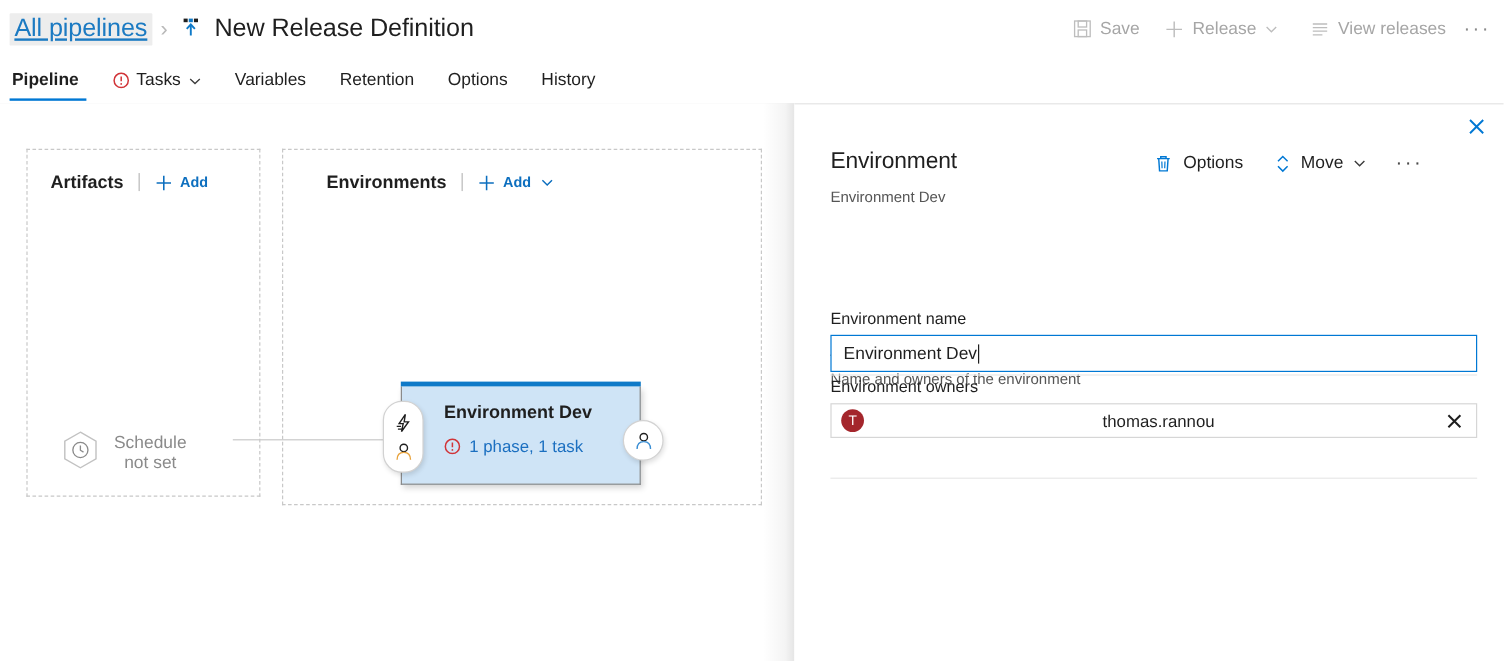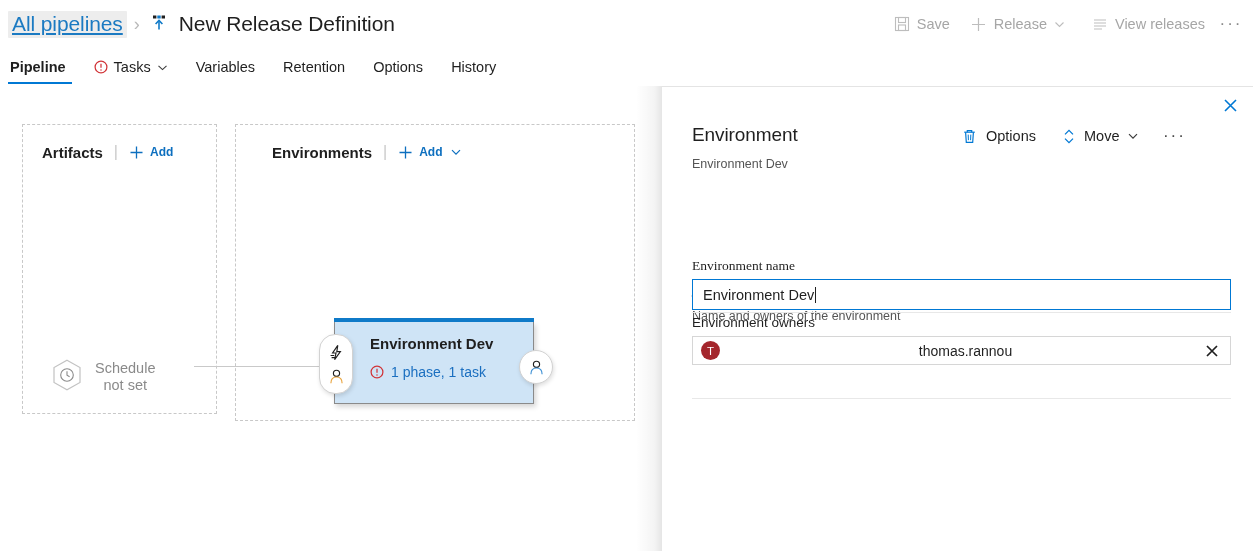--- a/index.html
+++ b/index.html
@@ -112,21 +112,21 @@
   .p-btn .chev{margin-left:8px;margin-right:0;display:block;}
   .p-ellipsis{display:flex;align-items:center;justify-content:center;width:26px;height:24px;color:#4a4a4a;font-size:17px;letter-spacing:2px;cursor:pointer;}
 
   .prop-head{position:absolute;left:28px;top:196px;display:flex;align-items:center;cursor:pointer;}
   .prop-head .pico{display:block;margin-right:9px;}
   .prop-head .ptxt{font-size:15.5px;color:#1f1f1f;}
   .prop-head .pchev{display:block;margin-left:10px;}
   .prop-desc{position:absolute;left:30px;top:222px;font-size:12.5px;color:#555;}
 
   .field-label{position:absolute;font-size:13.5px;color:#1f1f1f;}
-  #lbl-name{left:692px;top:258px;font-family:Liberation Serif, serif;}
+  #lbl-name{left:692px;top:258px;}
   #lbl-owner{left:692px;top:315px;}
 
   .txtfield{
     position:absolute;left:692px;top:279px;width:539px;height:31px;
     border:1px solid #0078d4;box-sizing:border-box;background:#fff;
     display:flex;align-items:center;padding:0 10px;font-size:14.5px;color:#1f1f1f;
     cursor:text;
   }
   .caret{display:inline-block;width:1px;height:16px;background:#1f1f1f;margin-left:1px;}
 

